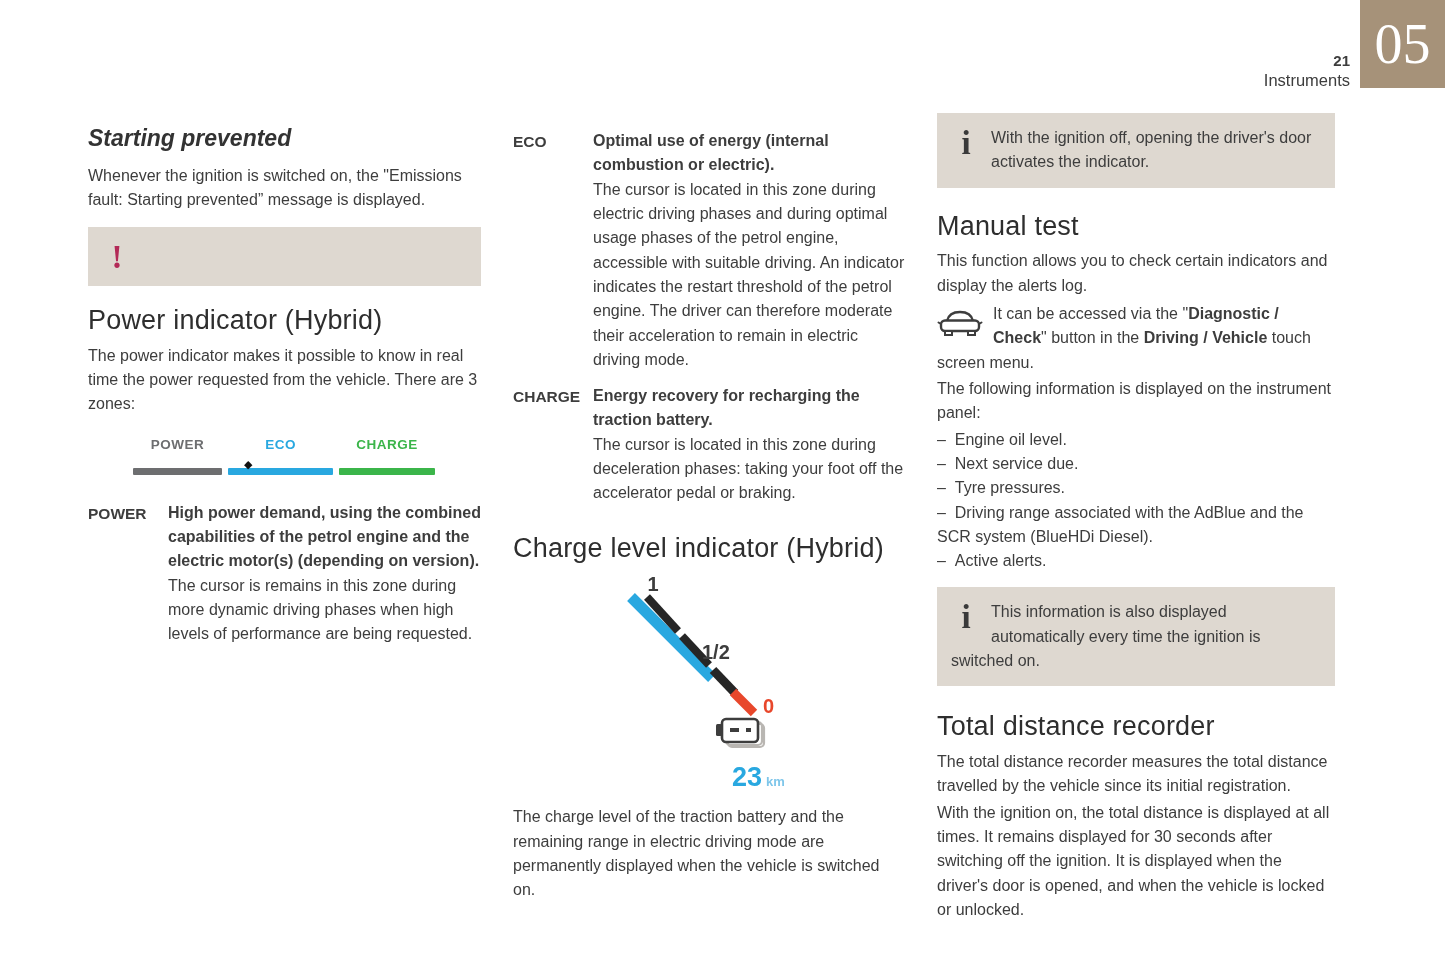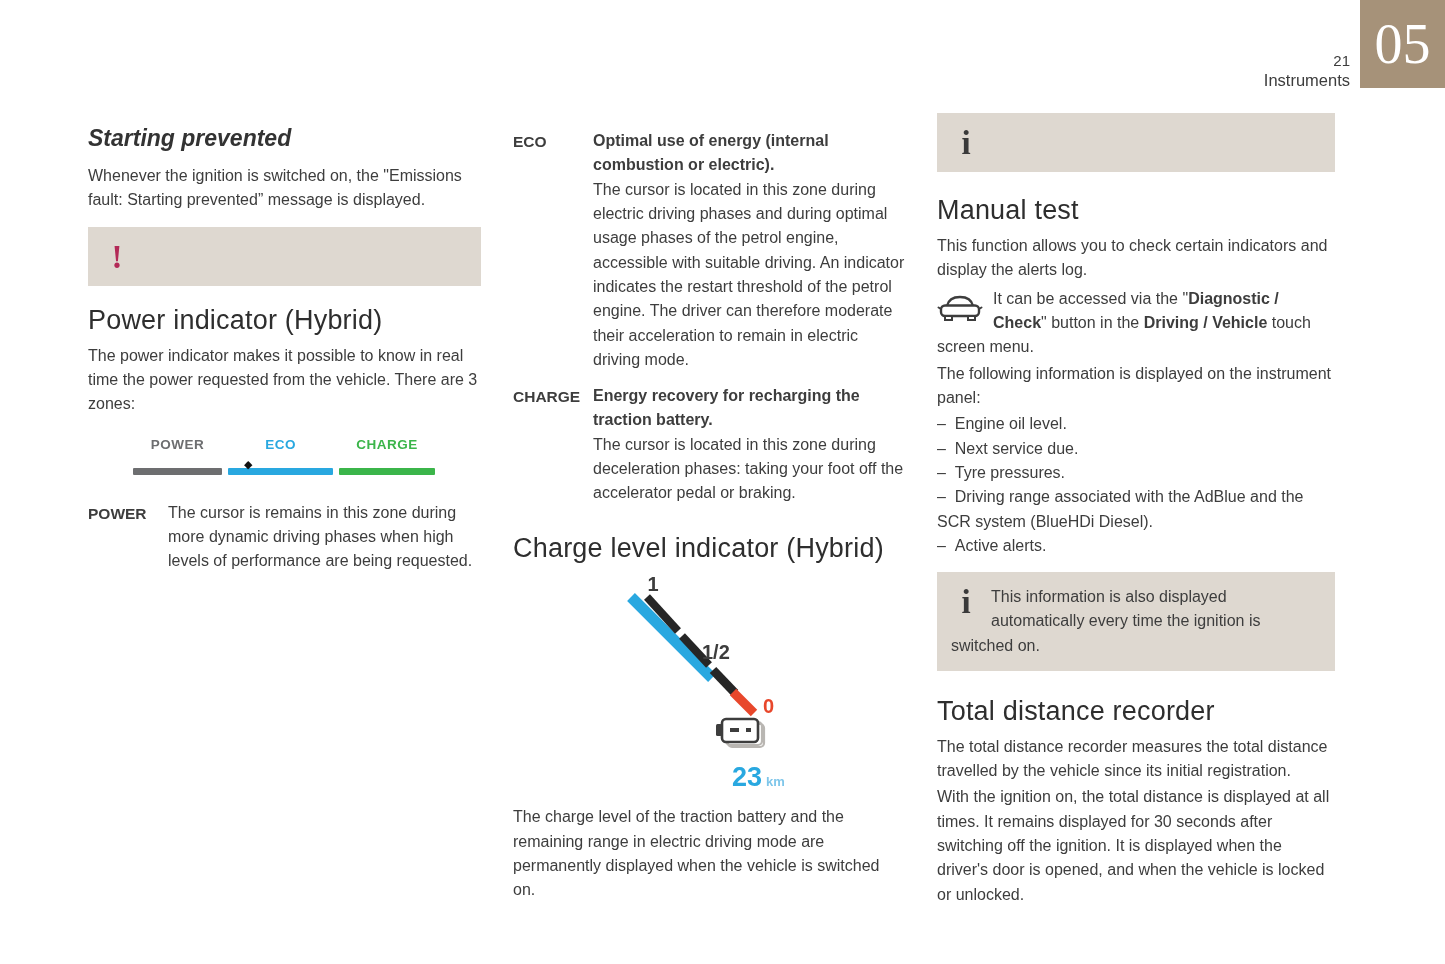--- a/index.html
+++ b/index.html
@@ -21,21 +21,21 @@
     font-size:16px;line-height:1.52;
   }
   
   .chapter-badge{
     position:absolute;top:0;left:1360px;width:85px;height:88px;
     background:var(--chapter-tan);display:flex;align-items:center;justify-content:center;
   }
   .chapter-badge span{
     font-family:"Liberation Serif", serif;font-size:56px;color:#fff;font-weight:400;line-height:1;
   }
-  .page-num{position:absolute;top:50px;right:95px;font-weight:400;font-size:15px;text-align:center;}
+  .page-num{position:absolute;top:50px;right:95px;font-weight:700;font-size:15px;text-align:center;}
   .section-name{position:absolute;top:68px;right:95px;font-size:16.5px;text-align:right;}
   
   .col{position:absolute;top:113px;}
   .col-left{left:88px;width:393px;}
   .col-mid{left:513px;width:392px;}
   .col-right{left:937px;width:398px;}
   h4.sub{font-size:23px;font-weight:700;color:#333;margin:8px 0 8px 0;font-style:italic;}
   h2.head{font-size:27px;font-weight:400;color:#2e2e2e;letter-spacing:.2px;margin:0 0 6px 0;line-height:1.25;}
   p.body{margin:0 0 2px 0;}
   
@@ -125,20 +125,21 @@
           <span class="pd-label">CHARGE</span>
           <div class="pd-bar"></div>
         </div>
       </div>
       <span class="pd-diamond">◆</span>
     </div>
 
     <div class="term-row">
       <div class="term">POWER</div>
       <div class="term-def">
+        <div class="lead">High power demand, using the combined capabilities of the petrol engine and the electric motor(s) (depending on version).</div>
         <div>The cursor is remains in this zone during more dynamic driving phases when high levels of performance are being requested.</div>
       </div>
     </div>
   </div>
 
   <div class="col col-mid">
     <div class="term-row" style="margin-top:16px">
       <div class="term">ECO</div>
       <div class="term-def">
         <div class="lead">Optimal use of energy (internal combustion or electric).</div>
@@ -184,20 +185,21 @@
         <text class="range-unit" x="191" y="213">km</text>
       </svg>
     </div>
 
     <p class="body">The charge level of the traction battery and the remaining range in electric driving mode are permanently displayed when the vehicle is switched on.</p>
   </div>
 
   <div class="col col-right">
     <div class="note-box" style="margin-top:0">
       <span class="g-icon info-glyph">i</span>
+      <span>With the ignition off, opening the driver's door activates the indicator.</span>
     </div>
 
     <h2 class="head" style="margin-top:22px">Manual test</h2>
     <p class="body">This function allows you to check certain indicators and display the alerts log.</p>
 
     <div class="access">
       <svg class="car-icon" viewBox="0 0 46 32">
         <path d="M10 15 Q12 6 23 6 Q34 6 36 15" fill="none" stroke="#3d3d3d" stroke-width="2.4" stroke-linecap="round"></path>
         <rect x="4" y="14.5" width="38" height="10.5" rx="4" fill="#fff" stroke="#3d3d3d" stroke-width="2.4"></rect>
         <path d="M4 18 L1.5 16.5" stroke="#3d3d3d" stroke-width="2" stroke-linecap="round"></path>

